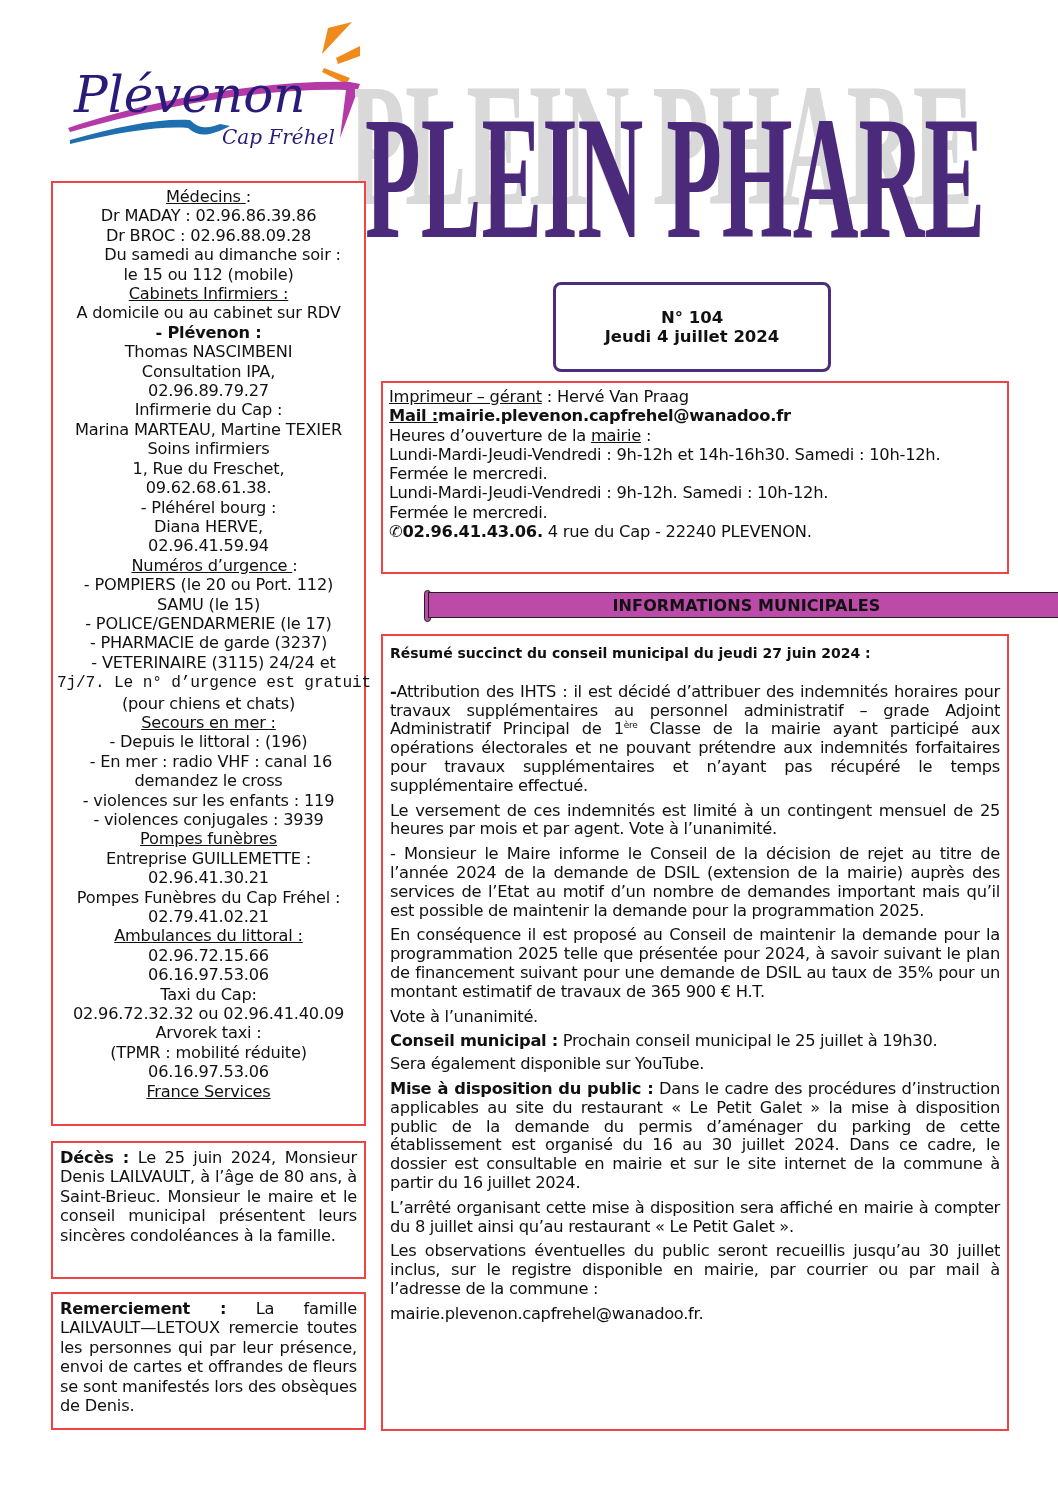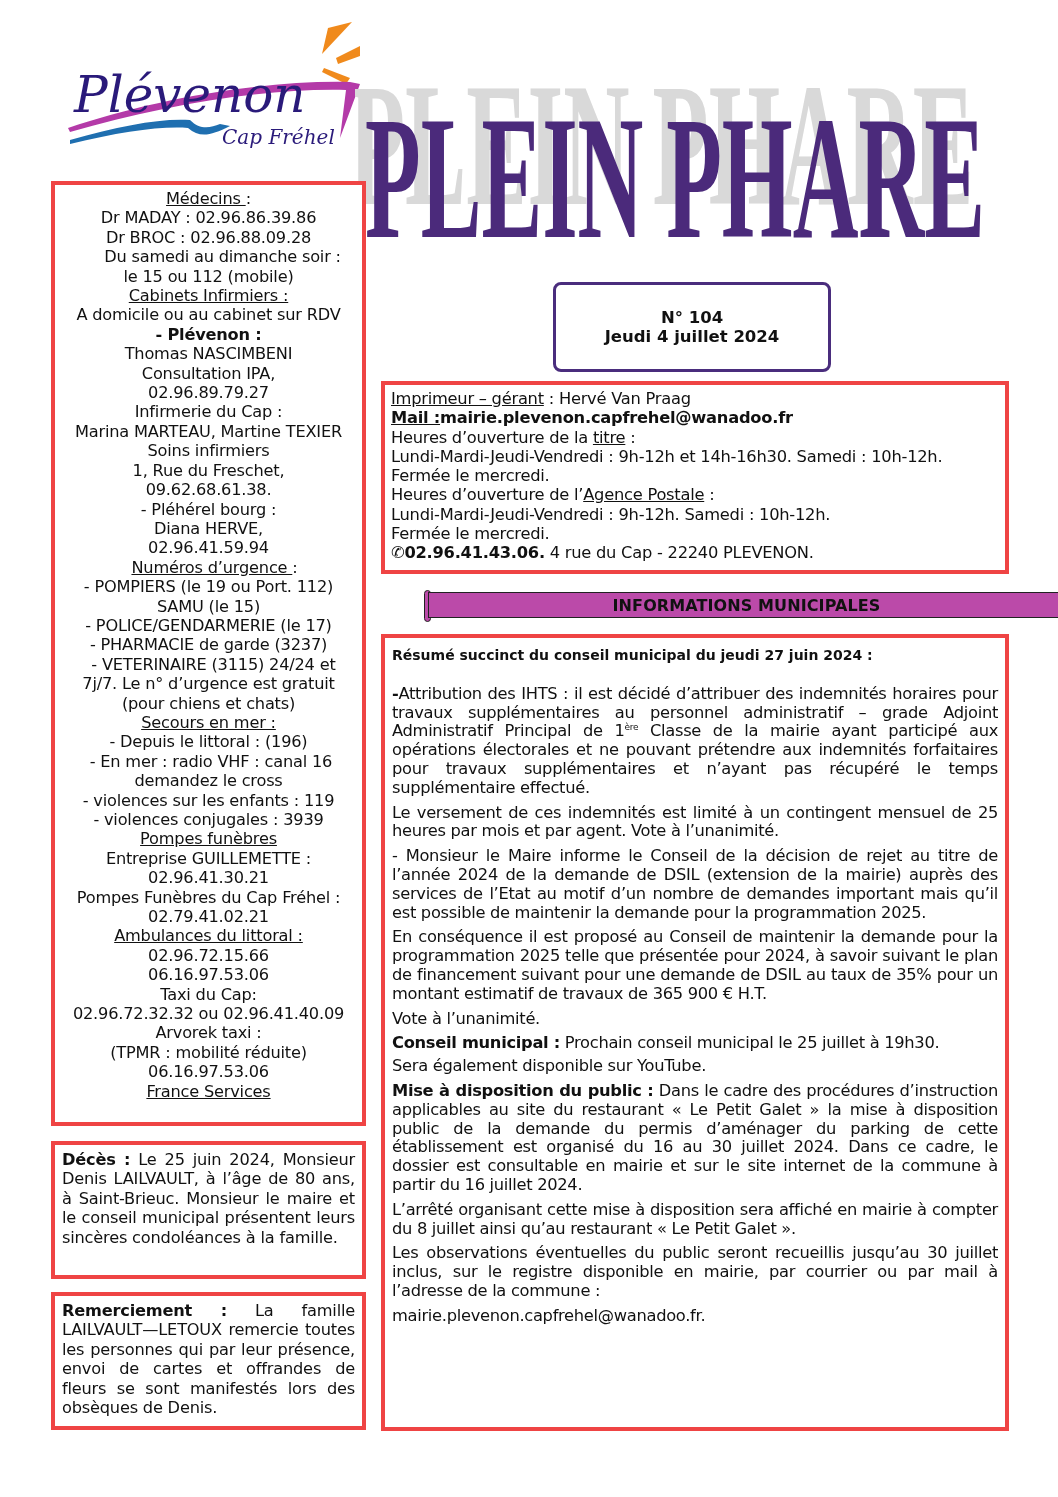--- a/index.html
+++ b/index.html
@@ -10,21 +10,21 @@
 
   
   #logo { left: 60px; top: 20px; width: 310px; height: 140px; }
   #logo svg { width: 100%; height: 100%; }
 
   
   #masthead { left: 355px; top: 12px; width: 640px; height: 250px; }
   #masthead svg { width: 100%; height: 100%; }
 
   
-  .box { border: 4px solid #ef4444; background: #fff; }
+  .box { border: 2px solid #ef4444; background: #fff; }
 
   #left-box { left: 51px; top: 181px; width: 315px; height: 945px; padding: 4px 4px; text-align: center; font-size: 16.2px; line-height: 19.4px; letter-spacing: -0.2px; }
   #left-box .u { text-decoration: underline; }
   #left-box .b { font-weight: bold; }
 
   #issue-box { left: 553px; top: 282px; width: 278px; height: 90px; border: 3px solid #4a2d7d; border-radius: 8px; display: flex; flex-direction: column; align-items: center; justify-content: center; font-weight: bold; font-size: 16.5px; line-height: 19px; }
 
   #info-box { left: 381px; top: 381px; width: 628px; height: 193px; padding: 4px 6px; font-size: 16.3px; line-height: 19.3px; letter-spacing: -0.25px; }
   #info-box .u { text-decoration: underline; }
   #info-box .b { font-weight: bold; }
@@ -86,26 +86,26 @@
       <div><span style="white-space: pre;">02.96.89.79.27</span></div>
       <div><span style="white-space: pre;">Infirmerie du Cap :</span></div>
       <div><span style="white-space: pre;">Marina MARTEAU, Martine TEXIER</span></div>
       <div><span style="white-space: pre;">Soins infirmiers</span></div>
       <div><span style="white-space: pre;">1, Rue du Freschet,</span></div>
       <div><span style="white-space: pre;">09.62.68.61.38.</span></div>
       <div><span style="white-space: pre;">- Pléhérel bourg :</span></div>
       <div><span style="white-space: pre;">Diana HERVE,</span></div>
       <div><span style="white-space: pre;">02.96.41.59.94</span></div>
       <div><span class="u" style="white-space: pre; margin-left: 12px;">Numéros d’urgence </span><span>:</span></div>
-      <div><span style="white-space: pre;">- POMPIERS (le 19 ou Port. 112)</span></div>
+      <div><span style="white-space: pre;">- POMPIERS (le 20 ou Port. 112)</span></div>
       <div><span style="white-space: pre;">SAMU (le 15)</span></div>
       <div><span style="white-space: pre;">- POLICE/GENDARMERIE (le 17)</span></div>
       <div><span style="white-space: pre;">- PHARMACIE de garde (3237)</span></div>
       <div><span style="white-space: pre;">  - VETERINAIRE (3115) 24/24 et</span></div>
-      <div><span style="white-space: pre;">7j/7. Le n° d’urgence est gratuit</span></div>
+      <div><span style="white-space: pre; font-family: Liberation Mono, monospace;">7j/7. Le n° d’urgence est gratuit</span></div>
       <div><span style="white-space: pre;">(pour chiens et chats)</span></div>
       <div><span class="u" style="white-space: pre;">Secours en mer :</span></div>
       <div><span style="white-space: pre;">- Depuis le littoral : (196)</span></div>
       <div><span style="white-space: pre;"> - En mer : radio VHF : canal 16</span></div>
       <div><span style="white-space: pre;">demandez le cross</span></div>
       <div><span style="white-space: pre;">- violences sur les enfants : 119</span></div>
       <div><span style="white-space: pre;">- violences conjugales : 3939</span></div>
       <div><span class="u" style="white-space: pre;">Pompes funèbres</span></div>
       <div><span style="white-space: pre;">Entreprise GUILLEMETTE :</span></div>
       <div><span style="white-space: pre;">02.96.41.30.21</span></div>
@@ -124,24 +124,23 @@
 </div>
 
 <div id="issue-box" class="abs">
   <div>N° 104</div>
   <div>Jeudi 4 juillet 2024</div>
 </div>
 
 <div id="info-box" class="abs box">
   <div><span class="u">Imprimeur – gérant</span><span> : Hervé Van Praag</span></div>
   <div class="b"><span class="u">Mail :</span><span>mairie.plevenon.capfrehel@wanadoo.fr</span></div>
-  <div><span>Heures d’ouverture de la </span><span class="u">titre</span><span> :</span></div>
+  <div><span>Heures d’ouverture de la </span><span class="u">mairie</span><span> :</span></div>
   <div>Lundi-Mardi-Jeudi-Vendredi : 9h-12h et 14h-16h30. Samedi : 10h-12h.</div>
   <div>Fermée le mercredi.</div>
-  <div><span>Heures d’ouverture de l’</span><span class="u">Agence Postale</span><span> :</span></div>
   <div>Lundi-Mardi-Jeudi-Vendredi : 9h-12h. Samedi : 10h-12h.</div>
   <div>Fermée le mercredi.</div>
   <div><span>✆</span><span class="b">02.96.41.43.06.</span><span> 4 rue du Cap - 22240 PLEVENON.</span></div>
 </div>
 
 <div id="banner" class="abs">
   <div class="roll-l"></div>
   <div class="bar">
       <span>INFORMATIONS MUNICIPALES</span>
     </div>

